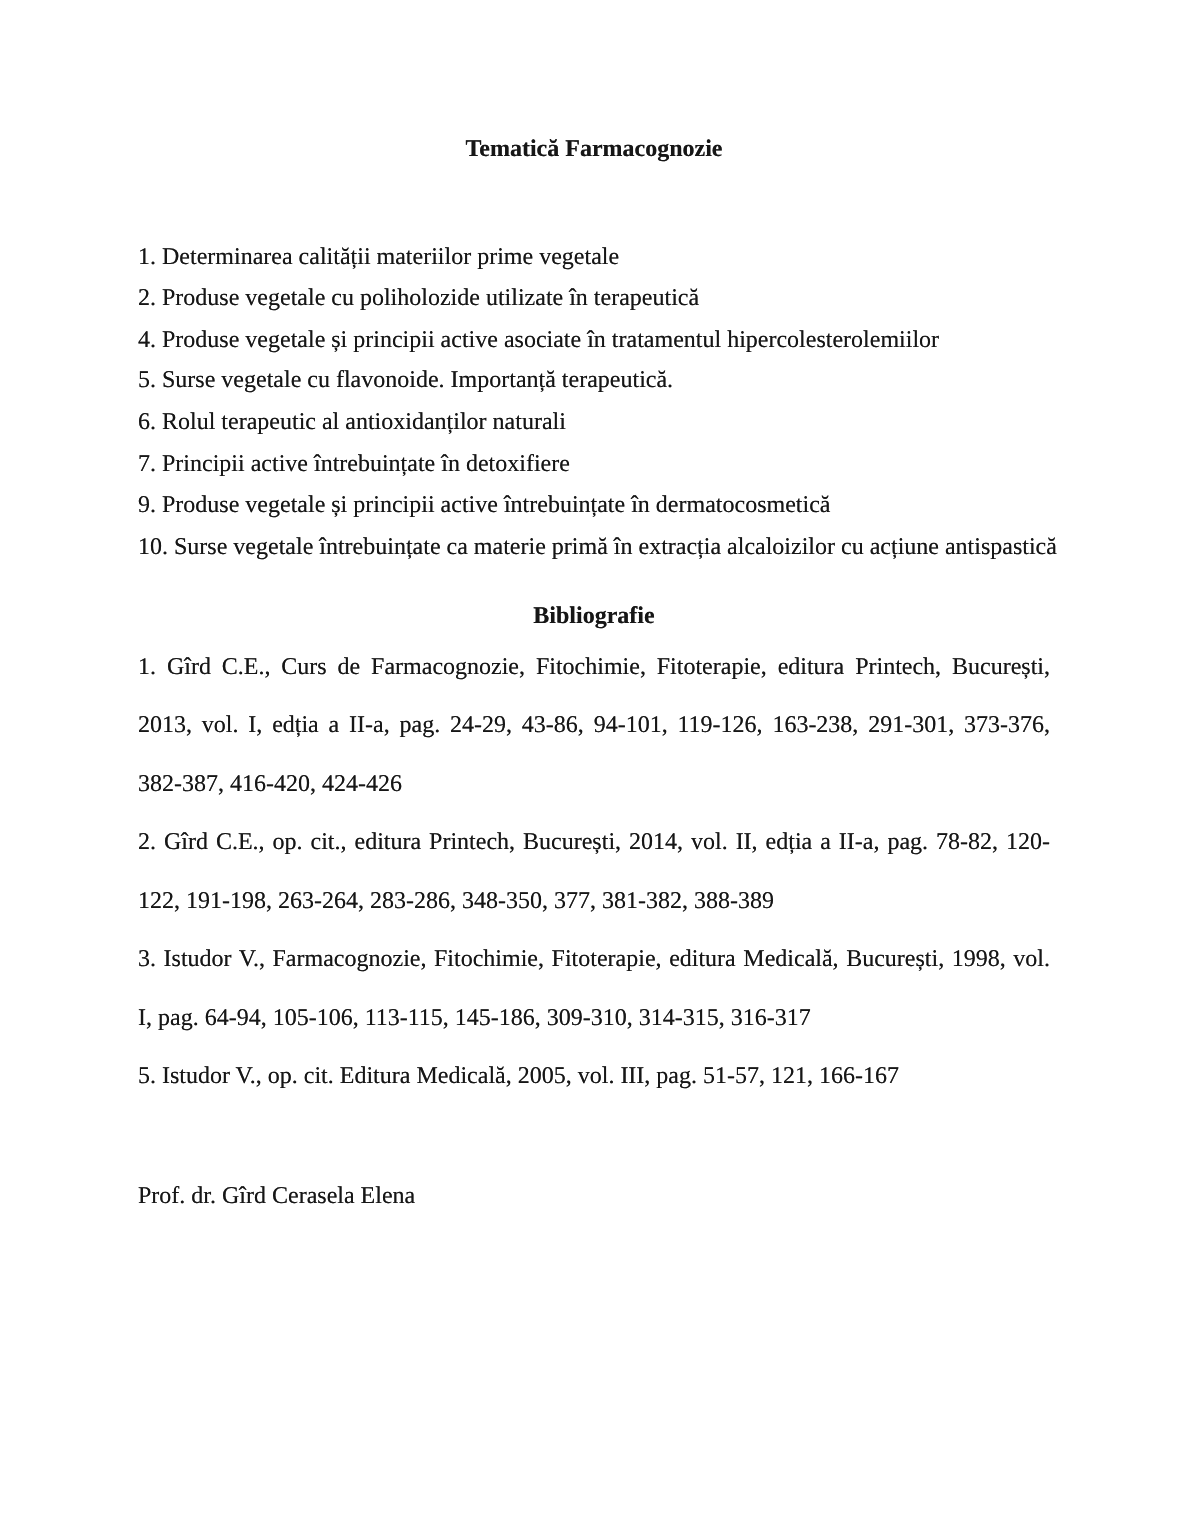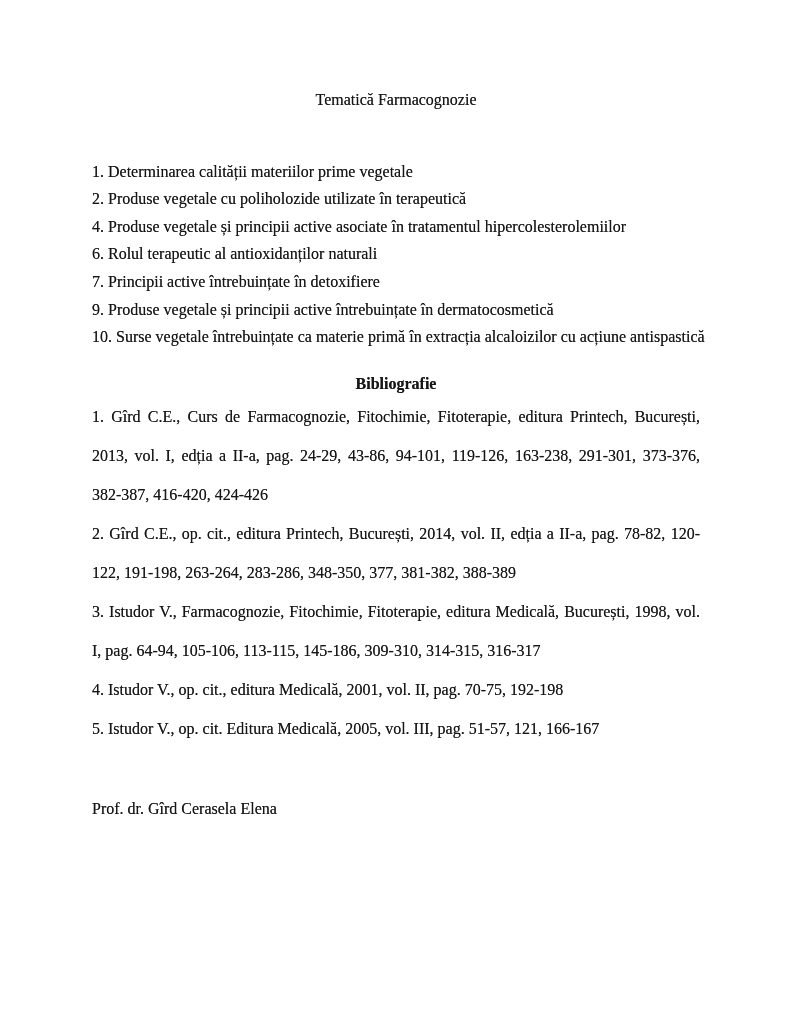--- a/index.html
+++ b/index.html
@@ -19,21 +19,21 @@
     color: #161616;
     
     text-shadow: 0 0 0.4px rgba(10,10,10,0.65);
   }
   .content {
     padding: 86px 91px 0 92px; 
   }
   .doc-title,
   .doc-subtitle {
     text-align: center;
-    font-weight: normal;
+    font-weight: bold;
     line-height: 27.6px;
     margin: 0;
   }
   .doc-subtitle {
     margin-top: 5px;
   }
   .topics {
     margin-top: 44px;
   }
   .topic-line {
@@ -65,31 +65,31 @@
 
 <div class="page">
   <div class="content">
 
     <p class="doc-title">Tematică Farmacognozie</p>
 
     <div class="topics">
       <div class="topic-line">1. Determinarea calității materiilor prime vegetale</div>
       <div class="topic-line">2. Produse vegetale cu poliholozide utilizate în terapeutică</div>
       <div class="topic-line">4. Produse vegetale și principii active asociate în tratamentul hipercolesterolemiilor</div>
+      <div class="topic-line">5. Surse vegetale cu flavonoide. Importanță terapeutică.</div>
       <div class="topic-line">6. Rolul terapeutic al antioxidanților naturali</div>
       <div class="topic-line">7. Principii active întrebuințate în detoxifiere</div>
       <div class="topic-line">9. Produse vegetale și principii active întrebuințate în dermatocosmetică</div>
       <div class="topic-line">10. Surse vegetale întrebuințate ca materie primă în extracția alcaloizilor cu acțiune antispastică</div>
     </div>
 
     <div class="bibliography">
       <p class="bib-heading">Bibliografie</p>
       <p class="bib-entry">1. Gîrd C.E., Curs de Farmacognozie, Fitochimie, Fitoterapie, editura Printech, București, 2013, vol. I, edția a II-a, pag. 24-29, 43-86, 94-101, 119-126, 163-238, 291-301, 373-376, 382-387, 416-420, 424-426</p>
       <p class="bib-entry">2. Gîrd C.E., op. cit., editura Printech, București, 2014, vol. II, edția a II-a, pag. 78-82, 120-122, 191-198, 263-264, 283-286, 348-350, 377, 381-382, 388-389</p>
       <p class="bib-entry">3. Istudor V., Farmacognozie, Fitochimie, Fitoterapie, editura Medicală, București, 1998, vol. I, pag. 64-94, 105-106, 113-115, 145-186, 309-310, 314-315, 316-317</p>
-      <p class="bib-entry">4. Istudor V., op. cit., editura Medicală, 2001, vol. II, pag. 70-75, 192-198</p>
       <p class="bib-entry">5. Istudor V., op. cit. Editura Medicală, 2005, vol. III, pag. 51-57, 121, 166-167</p>
     </div>
 
     <div class="signature">Prof. dr. Gîrd Cerasela Elena</div>
 
   </div>
 </div>
 
 </body></html>

